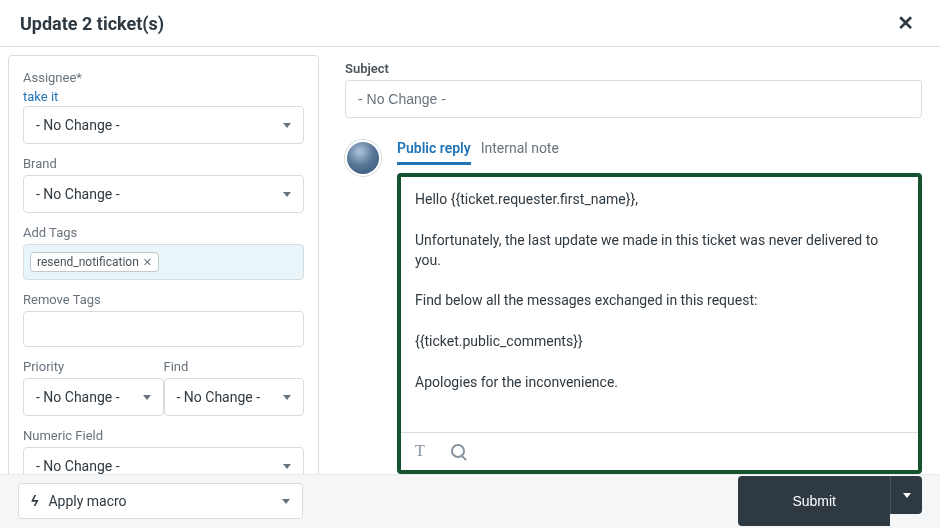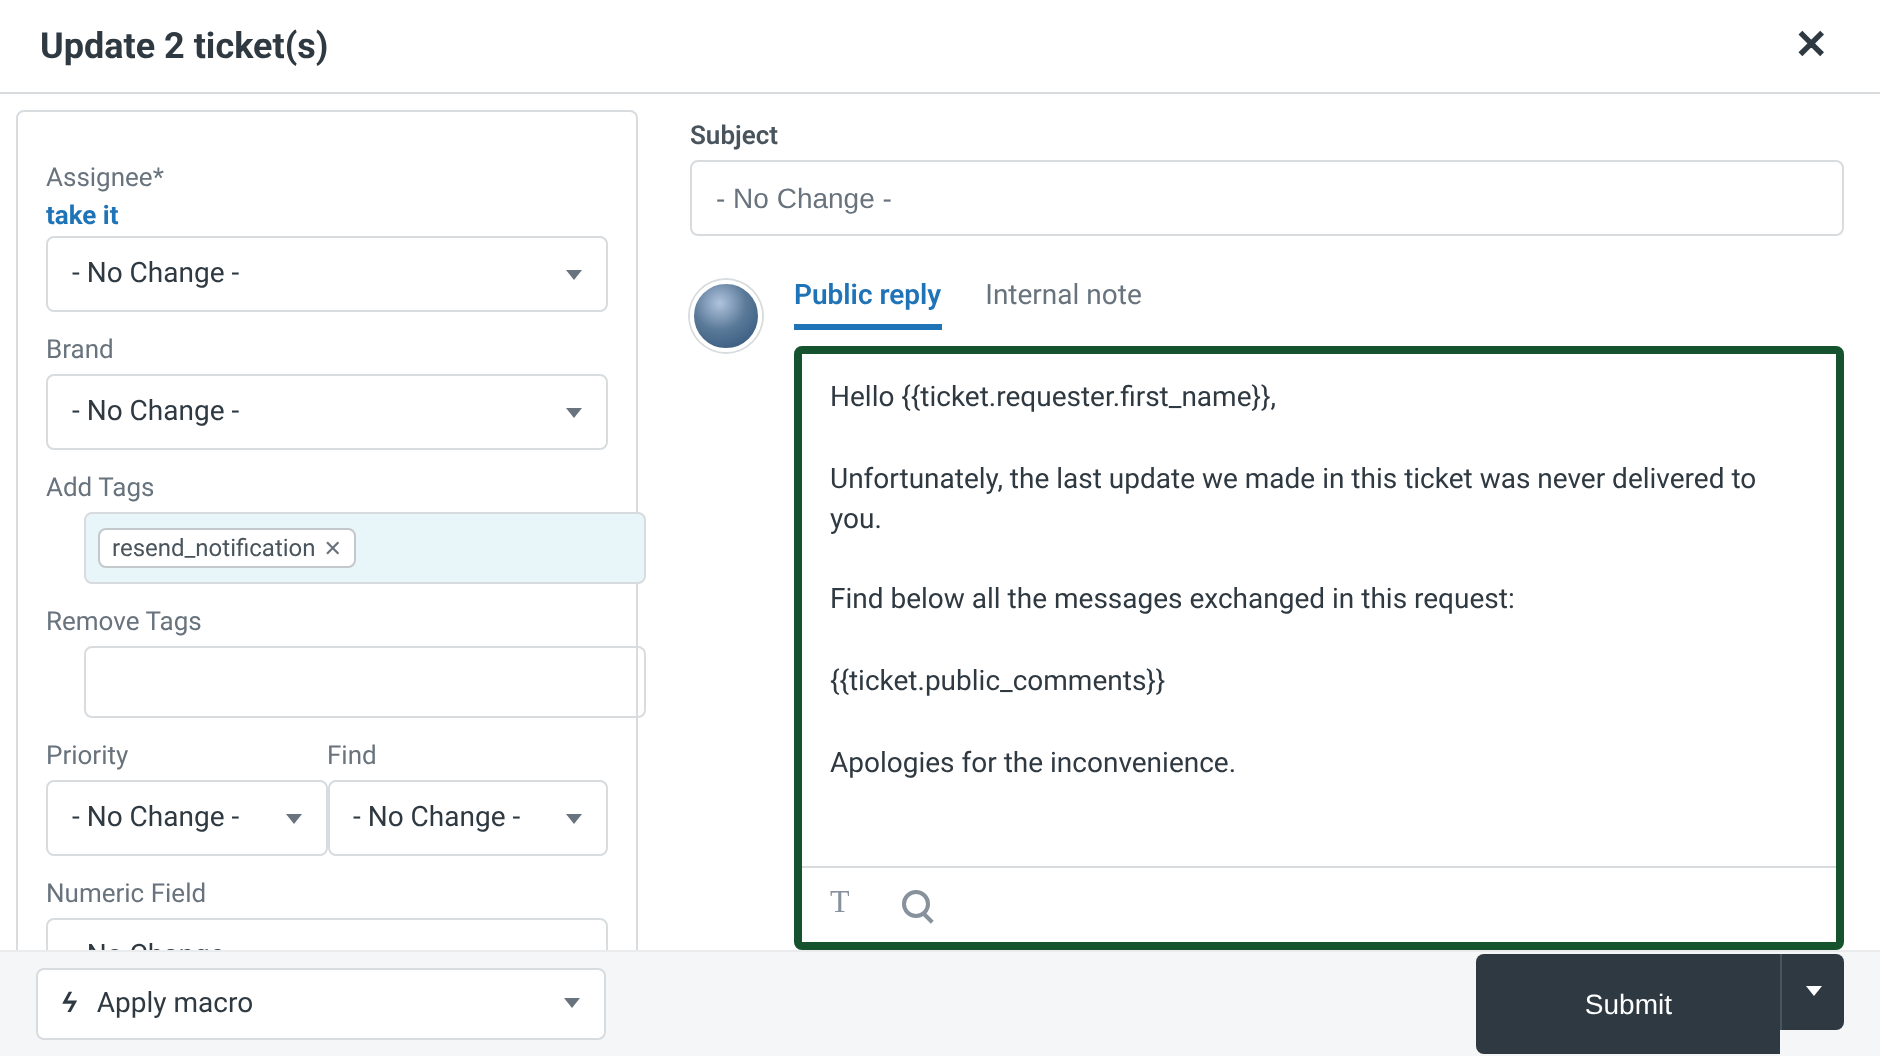--- a/index.html
+++ b/index.html
@@ -49,30 +49,30 @@
     overflow-y: auto;
     overflow-x: hidden;
   }
   .scroll-inner {
     border: 1px solid #d8dcde;
     border-radius: 4px;
     padding: 10px 14px 16px;
     margin-top: 8px;
   }
   .field-block { margin-top: 12px; }
-  .field-block:first-child { margin-top: 16px; }
+  .field-block:first-child { margin-top: 4px; }
   .label {
     font-size: 13px;
     color: #68737d;
     margin-bottom: 4px;
   }
   .take-it {
     color: #1f73b7;
     font-size: 13px;
-    font-weight: 700;
+    font-weight: 400;
     cursor: pointer;
     margin-bottom: 2px;
   }
   .select {
     width: 100%;
     height: 38px;
     border: 1px solid #d8dcde;
     border-radius: 4px;
     background: #fff;
     display: flex;
@@ -92,21 +92,20 @@
   .two-col > div { flex: 1; }
   .tag-box {
     width: 100%;
     min-height: 36px;
     border: 1px solid #d8dcde;
     border-radius: 4px;
     padding: 4px 6px;
     display: flex;
     align-items: center;
     flex-wrap: wrap;
-    margin-left: 19px;
   }
   .tag-box.active { background: #e9f6f9; }
   .tag-chip {
     background: #fff;
     border: 1px solid #c2c8cc;
     border-radius: 4px;
     padding: 2px 6px;
     font-size: 12px;
     color: #49545c;
     display: flex;
@@ -145,21 +144,21 @@
     border: 2px solid #fff;
     box-shadow: 0 0 0 1px #d8dcde;
     flex-shrink: 0;
   }
   .comment-box {
     flex: 1;
     display: flex;
     flex-direction: column;
     min-width: 0;
   }
-  .tabs { display: flex; gap: 22px; margin-bottom: 8px; }
+  .tabs { display: flex; gap: 10px; margin-bottom: 8px; }
   .tab {
     font-size: 14px;
     color: #68737d;
     padding-bottom: 6px;
     cursor: pointer;
     border-bottom: 3px solid transparent;
   }
   .tab.active {
     color: #1f73b7;
     font-weight: 600;

